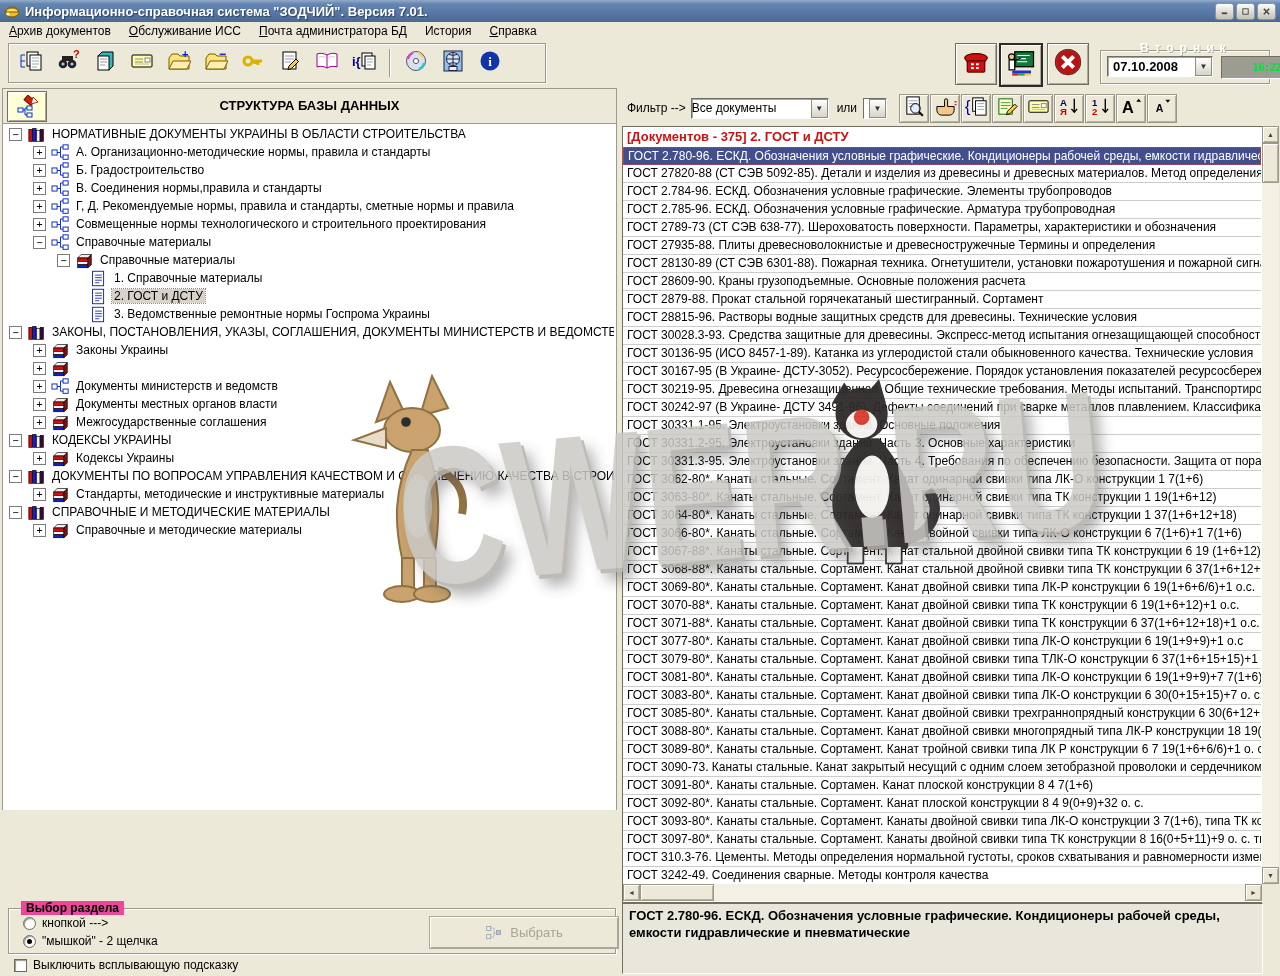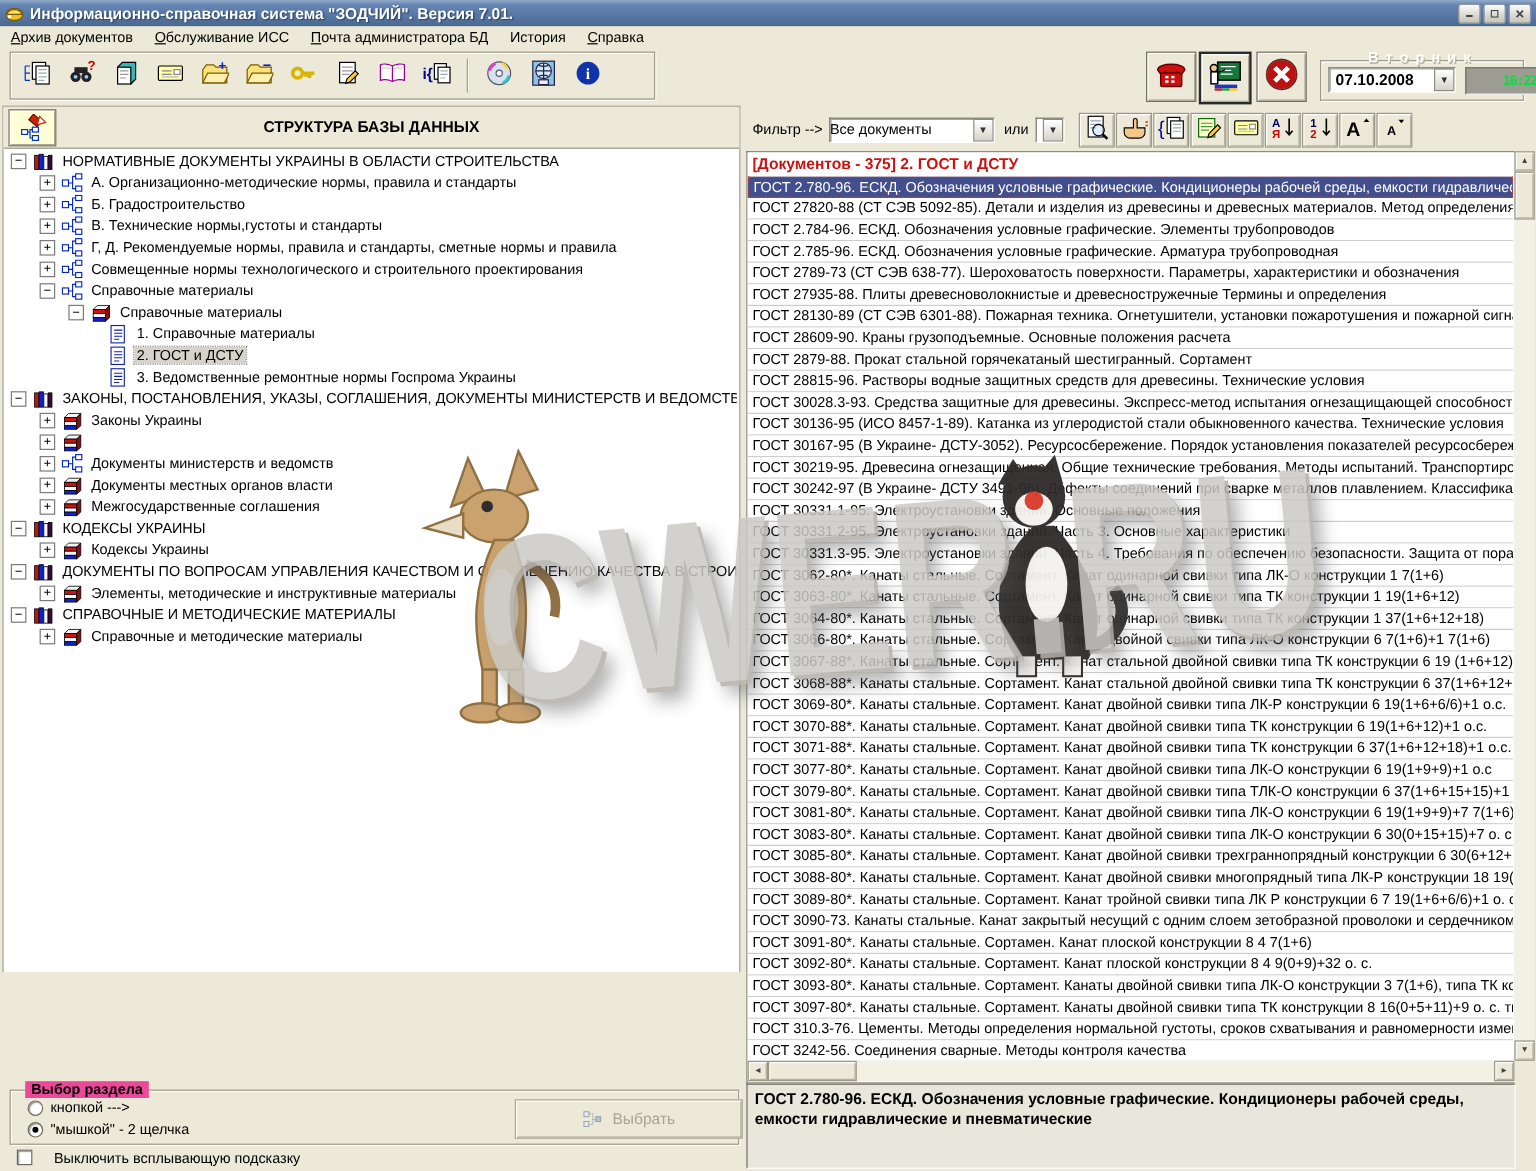--- a/index.html
+++ b/index.html
@@ -77,21 +77,21 @@
     border:1px solid #9c9a8c;box-shadow:1px 1px 0 #fff,inset 1px 1px 0 #fff;}
   .groupbox .gtitle{position:absolute;left:12px;top:-8px;background:#ec4899;padding:0 5px;
     font-weight:bold;font-size:12px;}
   .radio-row{position:absolute;left:14px;font-size:12px;display:flex;align-items:center;gap:6px;}
   .radio{width:11px;height:11px;border-radius:50%;background:#fff;border:1px solid #6d6b60;
     box-shadow:inset 1px 1px 1px #9a988c;position:relative;flex:none;}
   .radio.on::after{content:"";position:absolute;left:3px;top:3px;width:5px;height:5px;border-radius:50%;background:#000;}
   .selectbtn{position:absolute;left:420px;top:7px;width:188px;height:31px;background:#ece9d8;
     border:1px solid #aca899;box-shadow:inset 1px 1px 0 #fff,inset -1px -1px 0 #aca899;
     color:#a8a498;font-size:13px;display:flex;align-items:center;justify-content:center;gap:7px;}
-  .checkbox-row{position:absolute;left:14px;top:148px;font-size:12px;display:flex;gap:18px;}
+  .checkbox-row{position:absolute;left:14px;top:148px;font-size:12px;display:flex;align-items:center;gap:6px;}
   .checkbox{width:11px;height:11px;background:#fff;border:1px solid #6d6b60;box-shadow:inset 1px 1px 1px #9a988c;flex:none;}
 
   
   .filterrow{position:absolute;left:622px;top:90px;width:658px;height:36px;background:#ece9d8;
     display:flex;align-items:center;font-size:12px;}
   .filterlabel{margin-left:5px;}
   .filtercombo{width:138px;height:21px;background:#fff;margin-left:5px;
     border:1px solid;border-color:#716f64 #fff #fff #716f64;box-shadow:inset 1px 1px 0 #a8a69a;
     display:flex;align-items:center;padding-left:0;box-sizing:border-box;}
   .orlabel{margin-left:8px;}
@@ -376,21 +376,21 @@
         <div class="tnode" style="padding-left: 28px;">
           <span class="expbox">+</span>
           <span class="ticon"><svg viewBox="0 0 22 20">
               <g stroke="#0022cc" fill="#fff" stroke-width="1.1">
                 <rect x="1" y="7" width="6" height="6"></rect>
                 <rect x="14" y="1" width="6" height="5"></rect>
                 <rect x="14" y="13" width="6" height="5"></rect>
                 <path d="M7 10 h4 v-6.5 h3 M11 10 v5.5 h3" fill="none"></path>
               </g>
             </svg></span>
-          <span class="tlabel">В. Технические нормы,густоты и стандарты</span>
+          <span class="tlabel">В. Соединения нормы,правила и стандарты</span>
         </div>
         <div class="tnode" style="padding-left: 28px;">
           <span class="expbox">+</span>
           <span class="ticon"><svg viewBox="0 0 22 20">
               <g stroke="#0022cc" fill="#fff" stroke-width="1.1">
                 <rect x="1" y="7" width="6" height="6"></rect>
                 <rect x="14" y="1" width="6" height="5"></rect>
                 <rect x="14" y="13" width="6" height="5"></rect>
                 <path d="M7 10 h4 v-6.5 h3 M11 10 v5.5 h3" fill="none"></path>
               </g>
@@ -574,21 +574,21 @@
           <span class="expbox">+</span>
           <span class="ticon"><svg viewBox="0 0 22 20">
               <g stroke="#000" stroke-width="0.8">
                 <path d="M3 7 l4 -4 h12 l-4 4 z" fill="#f4f4f4"></path>
                 <rect x="3" y="7" width="12" height="4" fill="#cc1111"></rect>
                 <rect x="3" y="11" width="12" height="4" fill="#f4f4f4"></rect>
                 <rect x="3" y="15" width="12" height="3.5" fill="#1122cc"></rect>
                 <path d="M15 7 l4 -4 v12 l-4 3.5 z" fill="#881111"></path>
               </g>
             </svg></span>
-          <span class="tlabel">Элементы, методические и инструктивные материалы</span>
+          <span class="tlabel">Стандарты, методические и инструктивные материалы</span>
         </div>
         <div class="tnode" style="padding-left: 4px;">
           <span class="expbox">−</span>
           <span class="ticon"><svg viewBox="0 0 22 20">
               <g stroke="#000" stroke-width="0.8">
                 <rect x="2" y="4" width="4" height="14" fill="#cc1111"></rect>
                 <rect x="6.5" y="3" width="4" height="15" fill="#1122cc"></rect>
                 <rect x="11" y="5" width="4" height="13" fill="#f4f4f4"></rect>
                 <rect x="15.5" y="4" width="3.5" height="14" fill="#440044"></rect>
               </g>
@@ -753,21 +753,21 @@
         <div class="doc-row">ГОСТ 3083-80*. Канаты стальные. Сортамент. Канат двойной свивки типа ЛК-О конструкции 6 30(0+15+15)+7 о. с.</div>
         <div class="doc-row">ГОСТ 3085-80*. Канаты стальные. Сортамент. Канат двойной свивки трехграннопрядный конструкции 6 30(6+12+12)+1 о. с.</div>
         <div class="doc-row">ГОСТ 3088-80*. Канаты стальные. Сортамент. Канат двойной свивки многопрядный типа ЛК-Р конструкции 18 19(1+6+6/6)+1</div>
         <div class="doc-row">ГОСТ 3089-80*. Канаты стальные. Сортамент. Канат тройной свивки типа ЛК Р конструкции 6 7 19(1+6+6/6)+1 о. с.</div>
         <div class="doc-row">ГОСТ 3090-73.  Канаты стальные. Канат закрытый несущий с одним слоем зетобразной проволоки и сердечником типа ТК.</div>
         <div class="doc-row">ГОСТ 3091-80*. Канаты стальные. Сортамен. Канат плоской конструкции 8 4 7(1+6)</div>
         <div class="doc-row">ГОСТ 3092-80*. Канаты стальные. Сортамент. Канат плоской конструкции 8 4 9(0+9)+32 о. с.</div>
         <div class="doc-row">ГОСТ 3093-80*. Канаты стальные. Сортамент. Канаты двойной свивки типа ЛК-О конструкции 3 7(1+6), типа ТК конструкции</div>
         <div class="doc-row">ГОСТ 3097-80*. Канаты стальные. Сортамент. Канаты двойной свивки типа ТК конструкции 8 16(0+5+11)+9 о. с. типа ЛК О к</div>
         <div class="doc-row">ГОСТ 310.3-76. Цементы. Методы определения нормальной густоты, сроков схватывания и равномерности изменения объе</div>
-        <div class="doc-row">ГОСТ 3242-56. Соединения сварные. Методы контроля качества</div>
+        <div class="doc-row">ГОСТ 3242-49. Соединения сварные. Методы контроля качества</div>
       </div>
   </div>
 
   <div class="vsb">
     <span class="sbtn" style="left:0;top:0;width:15px;height:15px">▲</span>
     <span class="thumb" style="left:0;top:17px;width:15px;height:38px"></span>
     <span class="sbtn" style="left:0;bottom:0;width:15px;height:15px">▼</span>
   </div>
   <div class="hsb">
     <span class="sbtn" style="left:0;top:0;width:15px;height:15px">◄</span>

